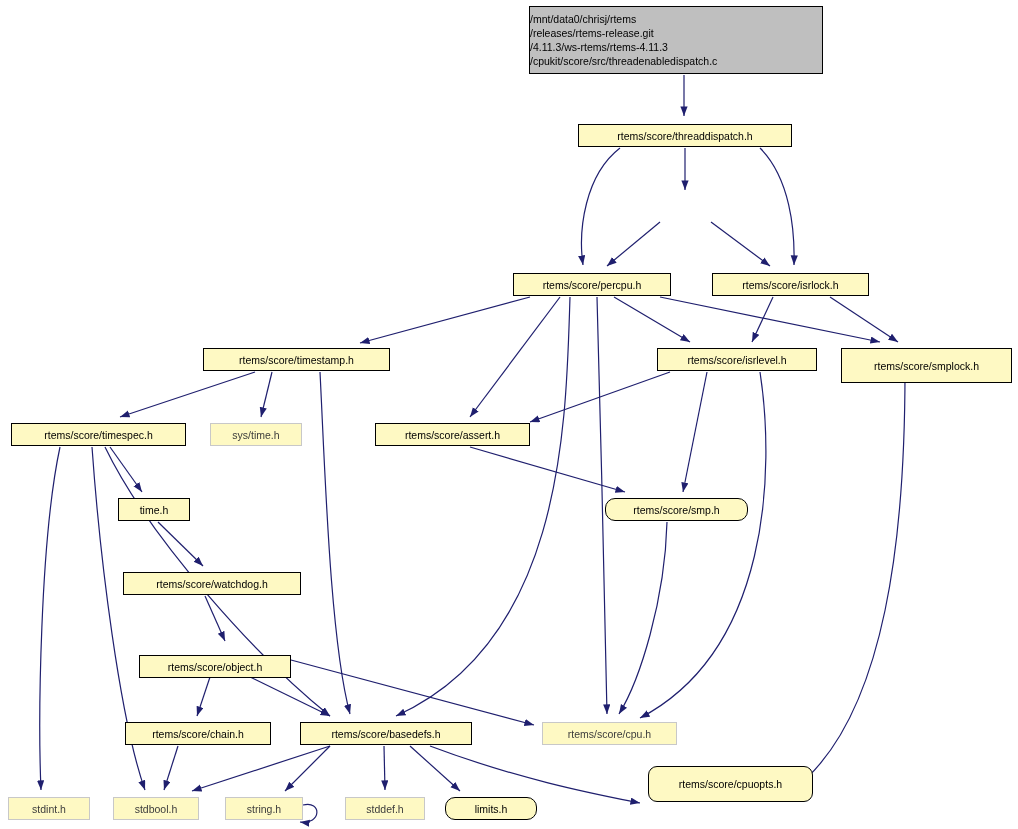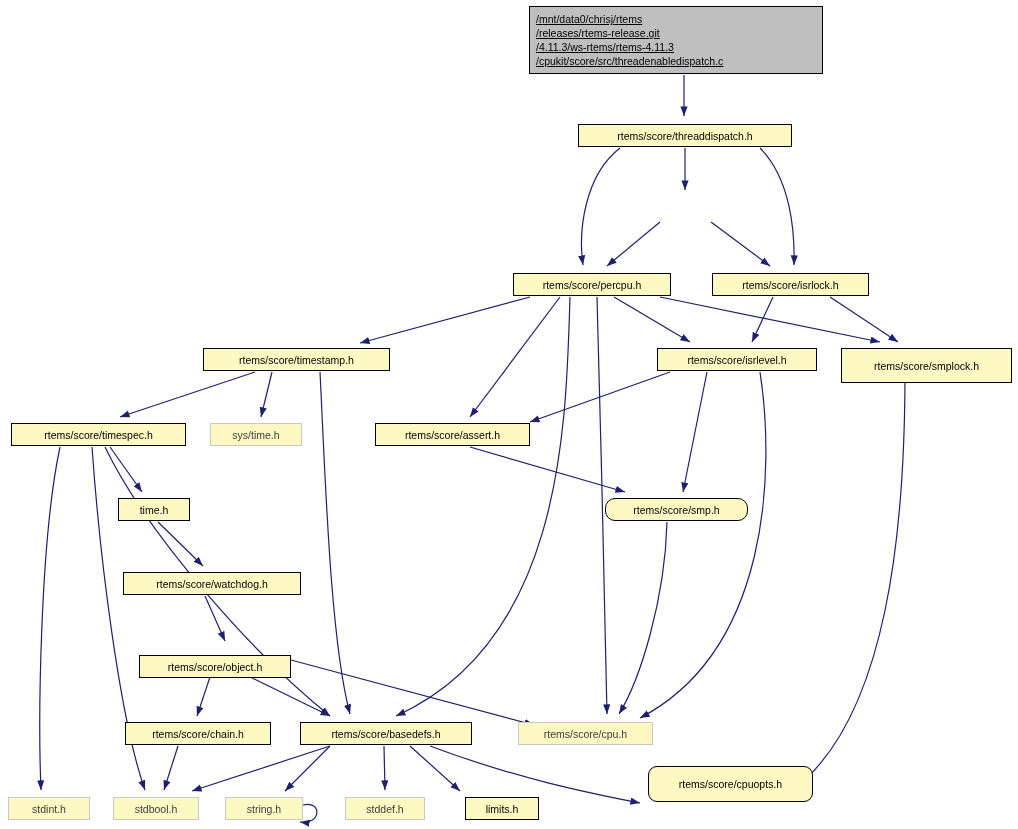--- a/index.html
+++ b/index.html
@@ -36,23 +36,21 @@
     justify-content: center;
     text-align: center;
     white-space: pre;
     letter-spacing: 0px;
   }
   .node.root {
     background: #bfbfbf;
     border: 1px solid #000000;
     text-align: left;
     justify-content: flex-start;
-    padding-left: 6px;
     line-height: 14px;
-    text-decoration: underline;
   }
   .node.plain {
     border: 1px solid #c8c8c8;
     color: #3c3c3c;
   }
 </style>
 </head>
 <body>
 
 <div id="canvas">
@@ -157,21 +155,21 @@
   <div class="node" style="left:841px;top:348px;width:171px;height:35px;">rtems/score/smplock.h</div>
   <div class="node" style="left:11px;top:423px;width:175px;height:23px;">rtems/score/timespec.h</div>
   <div class="node plain" style="left:210px;top:423px;width:92px;height:23px;">sys/time.h</div>
   <div class="node" style="left:375px;top:423px;width:155px;height:23px;">rtems/score/assert.h</div>
   <div class="node" style="left:118px;top:498px;width:72px;height:23px;">time.h</div>
   <div class="node" style="left:605px;top:498px;width:143px;height:23px;border-radius:10px;">rtems/score/smp.h</div>
   <div class="node" style="left:123px;top:572px;width:178px;height:23px;">rtems/score/watchdog.h</div>
   <div class="node" style="left:139px;top:647px;width:152px;height:23px;margin-top:8px;">rtems/score/object.h</div>
   <div class="node" style="left:125px;top:722px;width:146px;height:23px;">rtems/score/chain.h</div>
   <div class="node" style="left:300px;top:722px;width:172px;height:23px;">rtems/score/basedefs.h</div>
-  <div class="node plain" style="left:518px;top:722px;width:135px;height:23px;">rtems/score/cpu.h</div>
+  <div class="node plain" style="left:542px;top:722px;width:135px;height:23px;">rtems/score/cpu.h</div>
   <div class="node plain" style="left:8px;top:797px;width:82px;height:23px;">stdint.h</div>
   <div class="node plain" style="left:113px;top:797px;width:86px;height:23px;">stdbool.h</div>
   <div class="node plain" style="left:225px;top:797px;width:78px;height:23px;">string.h</div>
   <div class="node plain" style="left:345px;top:797px;width:80px;height:23px;">stddef.h</div>
-  <div class="node" style="left:465px;top:797px;width:74px;height:23px;">limits.h</div>
+  <div class="node" style="left:445px;top:797px;width:92px;height:23px;border-radius:10px;">limits.h</div>
   <div class="node" style="left:648px;top:766px;width:165px;height:36px;border-radius:9px;">rtems/score/cpuopts.h</div>
 
 </div>
 
 </body></html>

